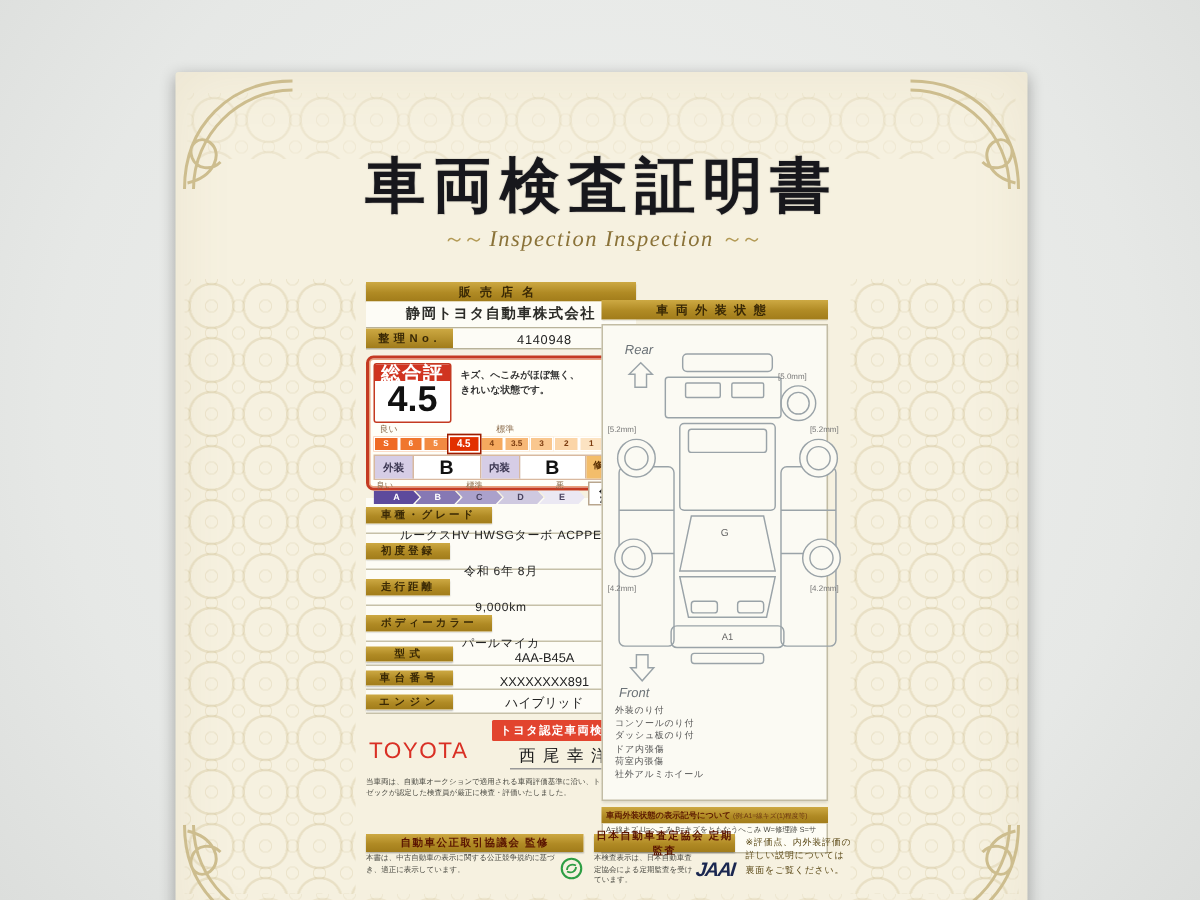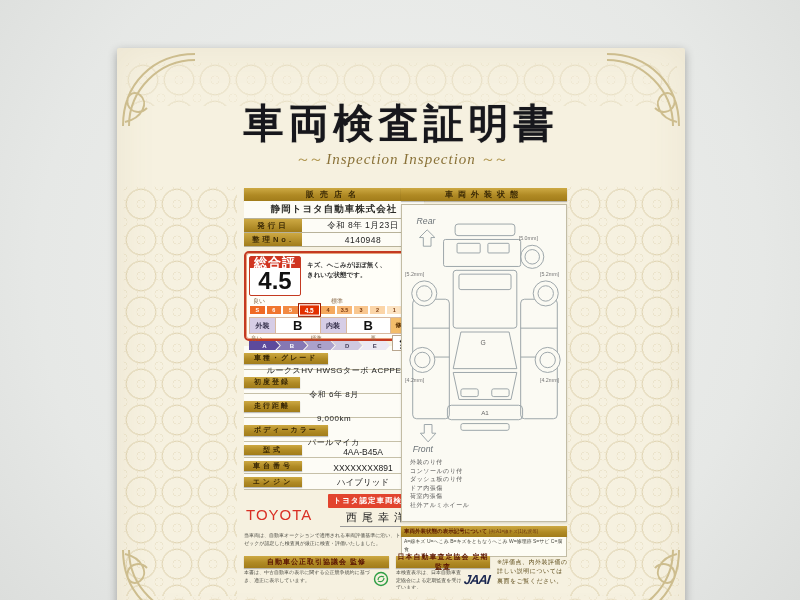--- a/index.html
+++ b/index.html
@@ -50,21 +50,21 @@
   .title-en .sw { color:#b39a55; font-style:normal; letter-spacing:-2px; }
 
   .goldbar {
     background:linear-gradient(#cda943 0%, #b08a24 55%, #a17c1a 100%);
     color:#3a2905; font-weight:bold; text-align:center;
     display:flex; align-items:center; justify-content:center;
     box-shadow:0 1px 1px rgba(0,0,0,.25);
   }
 
   .leftcol { position:absolute; left:127px; top:140px; width:180px; }
-  .rightcol { position:absolute; left:284px; top:140px; width:166px; }
+  .rightcol { position:absolute; left:284px; top:152px; width:151px; }
 
   .dealer-bar { height:13px; font-size:8px; letter-spacing:6px; }
   .dealer-name {
     height:18px; background:#fdfcf6; border-bottom:1px solid #b8b29a;
     font-size:9.5px; font-weight:bold; color:#2c2c28;
     display:flex; align-items:center; justify-content:center; letter-spacing:1px;
   }
   .kvrow { height:14px; background:#fdfcf6; border-bottom:1px solid #b8b29a; display:flex; align-items:stretch; }
   .kvrow .k {
     width:58px; font-size:7.5px; letter-spacing:3px; flex:none;
@@ -225,24 +225,20 @@
   <div class="title-ja">車両検査証明書</div>
   <div class="title-en">
     <span class="sw">～～</span>
     <span>Inspection Inspection</span>
     <span class="sw">～～</span>
   </div>
 
   <div class="leftcol">
     <div class="goldbar dealer-bar">販売店名</div>
     <div class="dealer-name">静岡トヨタ自動車株式会社</div>
-    <div class="kvrow">
-      <div class="k">発行日</div>
-      <div class="v">令和 8年 1月23日</div>
-    </div>
     <div class="kvrow">
       <div class="k">整理No.</div>
       <div class="v">4140948</div>
     </div>
 
     <div class="evalbox">
       <div class="eval-top">
         <div class="eval-scorebox">
           <div class="hdr">総合評価</div>
           <div class="score">4.5</div>

